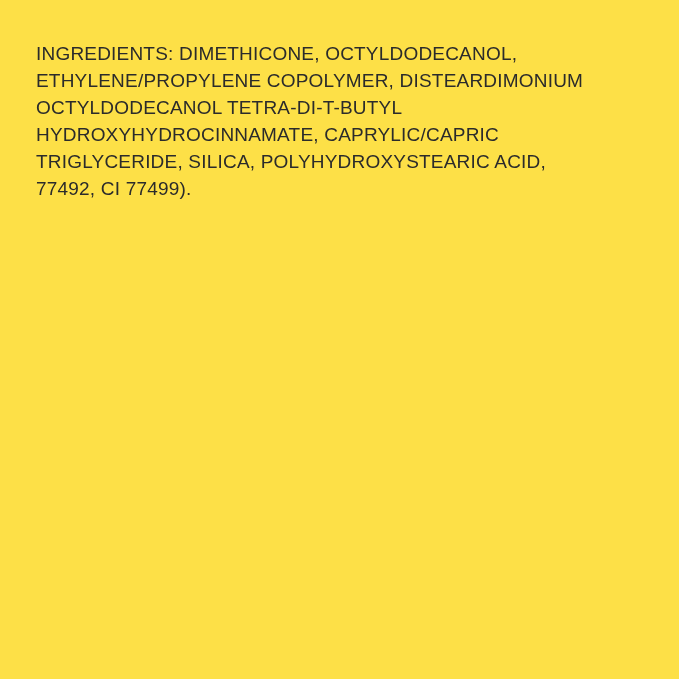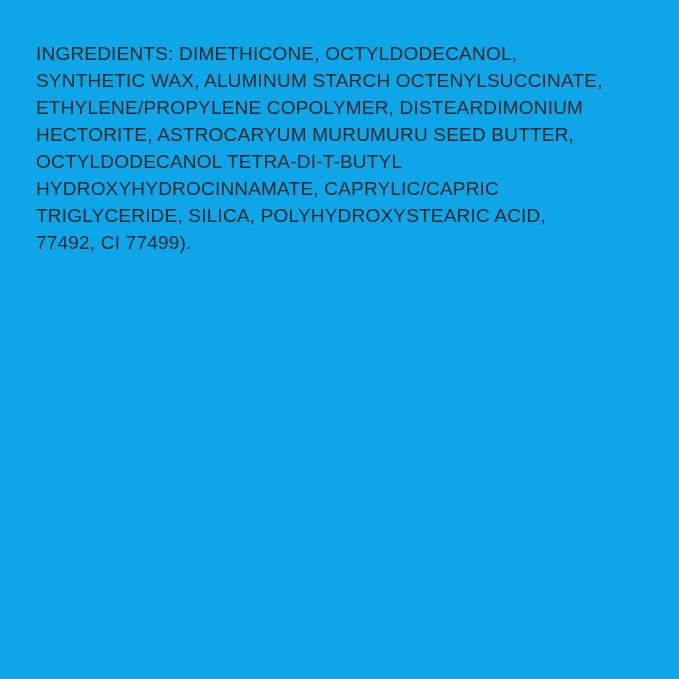--- a/index.html
+++ b/index.html
@@ -10,21 +10,21 @@
   body {
     width: 679px;
     height: 679px;
     overflow: hidden;
     font-family: "Liberation Sans", sans-serif;
   }
   .label-canvas {
     position: relative;
     width: 679px;
     height: 679px;
-    background: #0ea5e9;
+    background: #fde047;
   }
   .ingredients-block {
     position: absolute;
     left: 36px;
     top: 40px;
     width: 612px;
     color: #2b2b2b;
     font-size: 19px;
     line-height: 27px;
     font-weight: 400;
@@ -34,21 +34,19 @@
   .ingredients-line {
     white-space: nowrap;
   }
 </style>
 </head>
 <body>
 
 <div class="label-canvas">
   <div class="ingredients-block">
     <div class="ingredients-line">INGREDIENTS: DIMETHICONE, OCTYLDODECANOL,</div>
-    <div class="ingredients-line">SYNTHETIC WAX, ALUMINUM STARCH OCTENYLSUCCINATE,</div>
     <div class="ingredients-line">ETHYLENE/PROPYLENE COPOLYMER, DISTEARDIMONIUM</div>
-    <div class="ingredients-line">HECTORITE, ASTROCARYUM MURUMURU SEED BUTTER,</div>
     <div class="ingredients-line">OCTYLDODECANOL TETRA-DI-T-BUTYL</div>
     <div class="ingredients-line">HYDROXYHYDROCINNAMATE, CAPRYLIC/CAPRIC</div>
     <div class="ingredients-line">TRIGLYCERIDE, SILICA, POLYHYDROXYSTEARIC ACID,</div>
     <div class="ingredients-line">77492, CI 77499).</div>
   </div>
 </div>
 
 </body></html>

